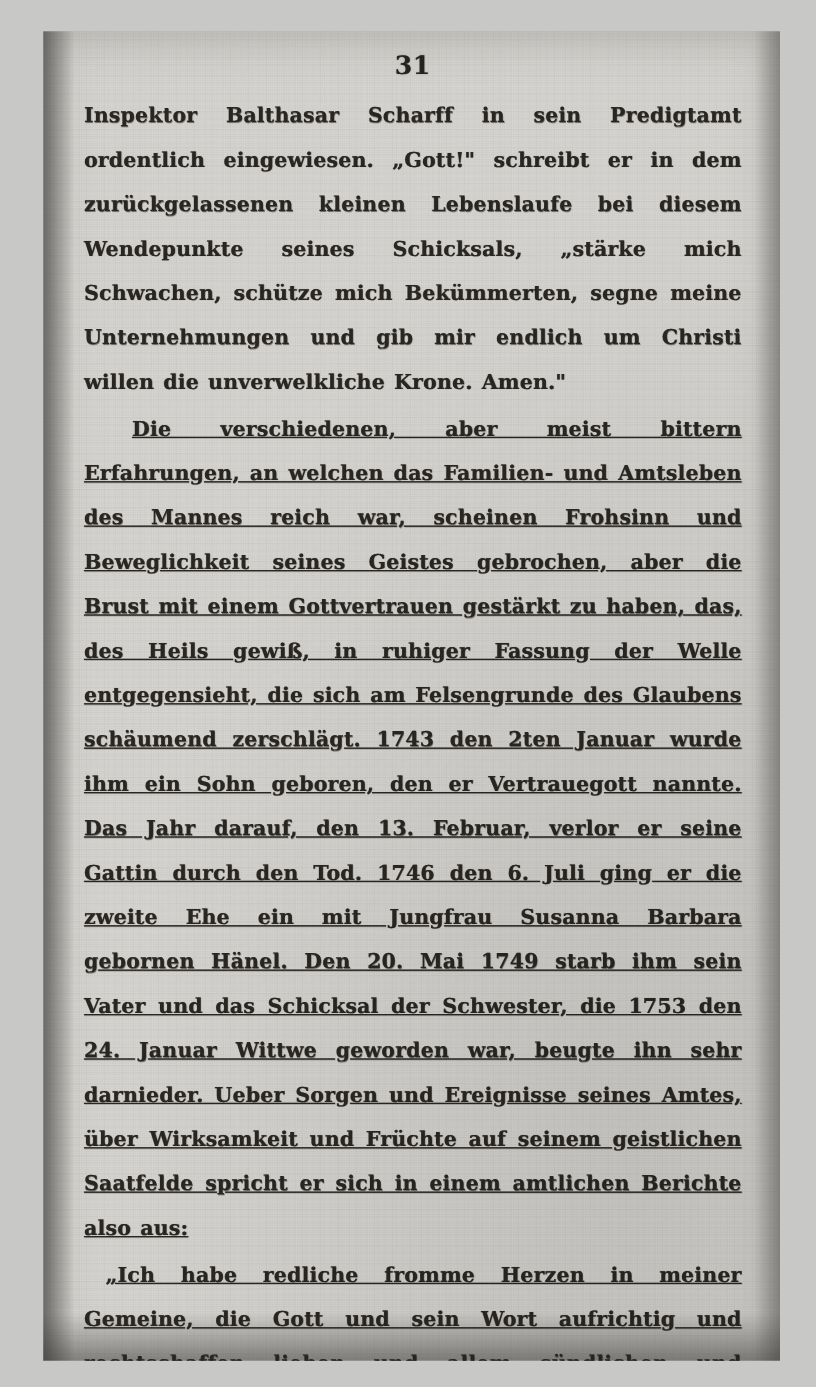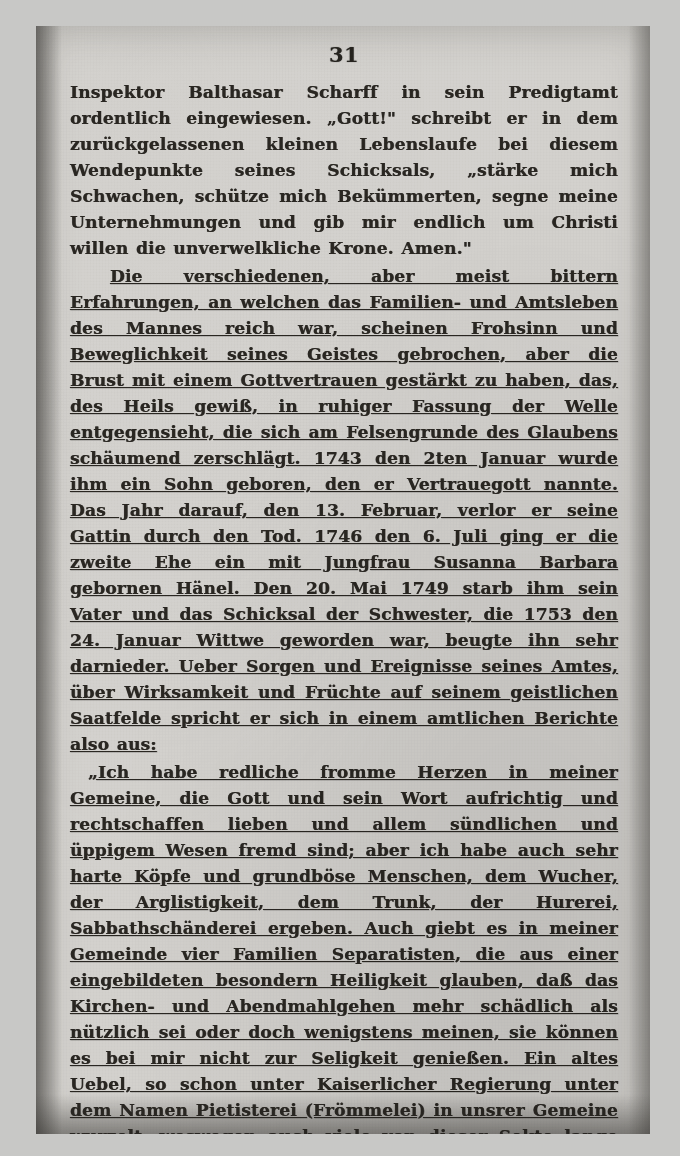--- a/index.html
+++ b/index.html
@@ -77,21 +77,21 @@
     font-weight: bold;
     font-size: 21px;
     color: #26241f;
     letter-spacing: 0.5px;
     margin-bottom: 12px;
     text-shadow: 0 0 1px rgba(0,0,0,0.5);
   }
   .para {
     font-family: "DejaVu Serif", serif;
     font-size: 17.1px;
-    line-height: 26px;
+    line-height: 37px;
     color: #2a2722;
     text-align: justify;
     text-justify: inter-word;
     word-spacing: 1.5px;
     letter-spacing: 0.15px;
     margin: 0 0 0 0;
     text-shadow: 0.4px 0.3px 0.6px rgba(20,18,16,0.55), -0.3px 0 0.5px rgba(60,58,54,0.35);
     font-weight: 600;
   }
   .para + .para {

